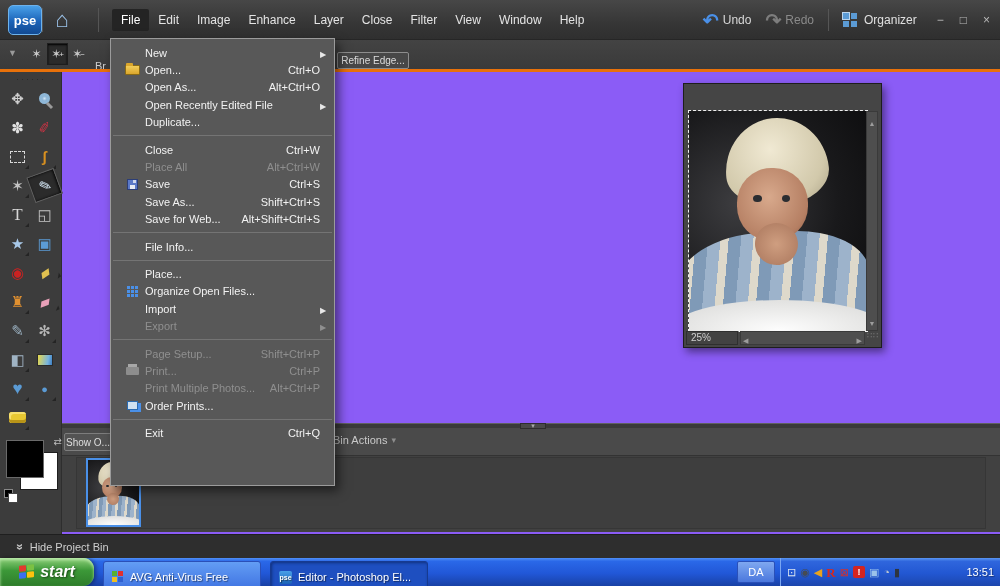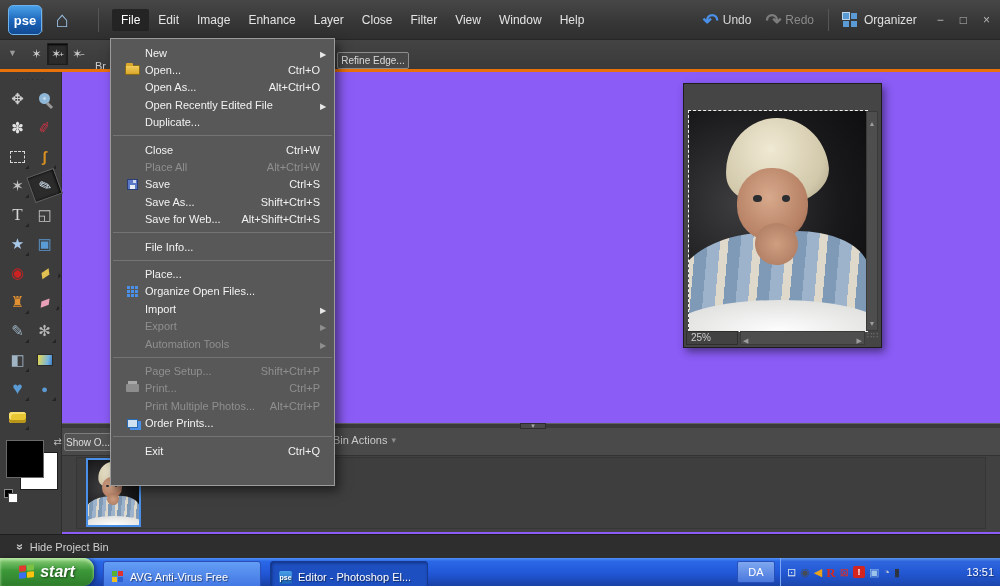--- a/index.html
+++ b/index.html
@@ -493,26 +493,20 @@
         <span class="mi-label">Import</span>
         <span class="mi-short"></span>
         <span class="mi-arrow has"></span>
     </div>
     <div class="mi disabled">
       <span class="mi-ic"></span>
         <span class="mi-label">Export</span>
         <span class="mi-short"></span>
         <span class="mi-arrow has"></span>
     </div>
-    <div class="mi disabled">
-      <span class="mi-ic"></span>
-        <span class="mi-label">Automation Tools</span>
-        <span class="mi-short"></span>
-        <span class="mi-arrow has"></span>
-    </div>
     <div class="msep"></div>
     <div class="mi disabled">
       <span class="mi-ic"></span>
         <span class="mi-label">Page Setup...</span>
         <span class="mi-short">Shift+Ctrl+P</span>
         <span class="mi-arrow"></span>
     </div>
     <div class="mi disabled">
       <span class="mi-ic">
           <span class="ic-printer"></span>

